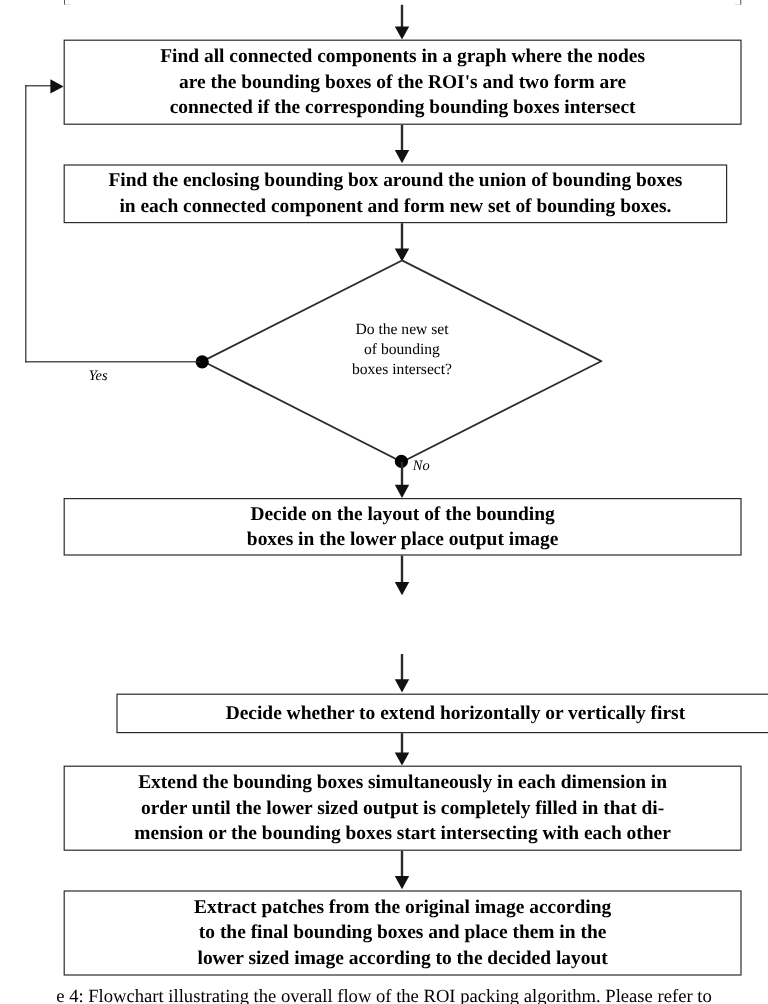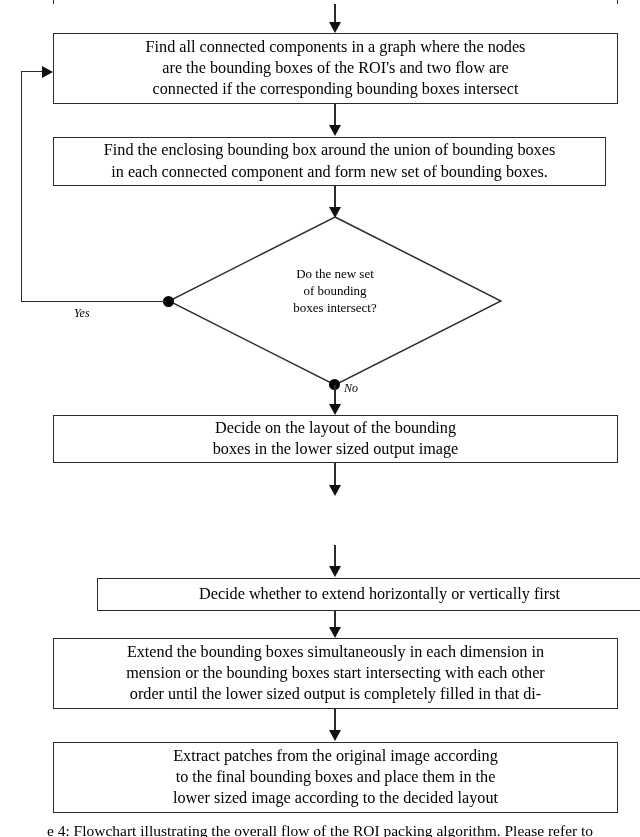--- a/index.html
+++ b/index.html
@@ -22,20 +22,21 @@
     box-sizing: border-box;
     border: 1.6px solid #2b2b2b;
     background: #ffffff;
     display: flex;
     align-items: center;
     justify-content: center;
     text-align: center;
     line-height: 1.30;
     font-size: 16.2px;
     padding: 2px 8px;
+    font-weight: bold;
   }
   .node-box .lines { width: 100%; }
   .node-box .ln { display: block; white-space: nowrap; }
 
   
   .node-top-partial {
     position: absolute;
     box-sizing: border-box;
     border: 1.6px solid #2b2b2b;
     border-bottom: none;
@@ -112,21 +113,21 @@
 <div id="page">
 
   <div class="node-top-partial" style="left:53px; top:-12px; width:565px; height:16px;"></div>
 
   <div class="conn vline" style="left:334.3px; top:4px; height:22px;"></div>
   <div class="arrowhead-down" style="left:328.5px; top:22px;"></div>
 
   <div class="node-box" style="left:53px; top:33px; width:565px; height:71px;">
     <span class="lines">
       <span class="ln">Find all connected components in a graph where the nodes</span>
-      <span class="ln">are the bounding boxes of the ROI's and two flow are</span>
+      <span class="ln">are the bounding boxes of the ROI's and two form are</span>
       <span class="ln">connected if the corresponding bounding boxes intersect</span>
     </span>
   </div>
 
   <div class="conn vline" style="left:334.3px; top:104px; height:24px;"></div>
   <div class="arrowhead-down" style="left:328.5px; top:125px;"></div>
 
   <div class="node-box" style="left:53px; top:137px; width:553px; height:49px;">
     <span class="lines">
       <span class="ln">Find the enclosing bounding box around the union of bounding boxes</span>
@@ -156,21 +157,21 @@
   <div class="branch-label" style="left:74px; top:306px;">Yes</div>
 
   <div class="junction-dot" style="left:329px; top:379px;"></div>
   <div class="branch-label" style="left:344px; top:381px;">No</div>
   <div class="conn vline" style="left:334.3px; top:385px; height:24px;"></div>
   <div class="arrowhead-down" style="left:328.5px; top:404px;"></div>
 
   <div class="node-box" style="left:53px; top:415px; width:565px; height:48px;">
     <span class="lines">
       <span class="ln">Decide on the layout of the bounding</span>
-      <span class="ln">boxes in the lower sized output image</span>
+      <span class="ln">boxes in the lower place output image</span>
     </span>
   </div>
 
   <div class="conn vline" style="left:334.3px; top:463px; height:25px;"></div>
   <div class="arrowhead-down" style="left:328.5px; top:485px;"></div>
 
 
   <div class="conn vline" style="left:334.3px; top:545px; height:25px;"></div>
   <div class="arrowhead-down" style="left:328.5px; top:566px;"></div>
 
@@ -179,22 +180,22 @@
       <span class="ln">Decide whether to extend horizontally or vertically first</span>
     </span>
   </div>
 
   <div class="conn vline" style="left:334.3px; top:611px; height:24px;"></div>
   <div class="arrowhead-down" style="left:328.5px; top:627px;"></div>
 
   <div class="node-box" style="left:53px; top:638px; width:565px; height:71px;">
     <span class="lines">
       <span class="ln">Extend the bounding boxes simultaneously in each dimension in</span>
+      <span class="ln">order until the lower sized output is completely filled in that di-</span>
       <span class="ln">mension or the bounding boxes start intersecting with each other</span>
-      <span class="ln">order until the lower sized output is completely filled in that di-</span>
     </span>
   </div>
 
   <div class="conn vline" style="left:334.3px; top:709px; height:26px;"></div>
   <div class="arrowhead-down" style="left:328.5px; top:730px;"></div>
 
   <div class="node-box" style="left:53px; top:742px; width:565px; height:71px;">
     <span class="lines">
       <span class="ln">Extract patches from the original image according</span>
       <span class="ln">to the final bounding boxes and place them in the</span>

